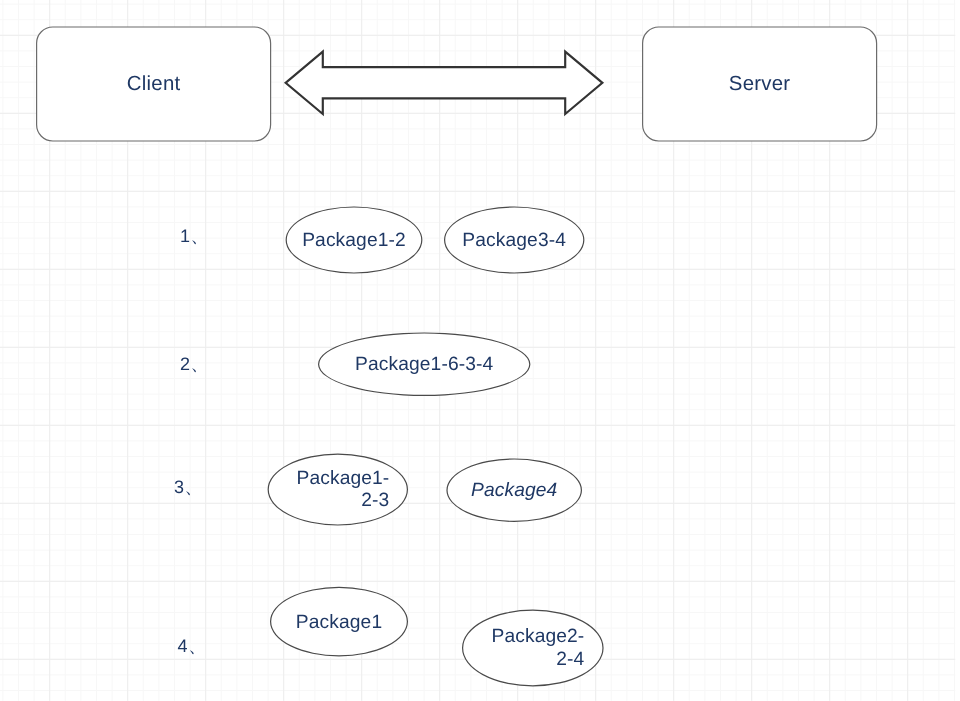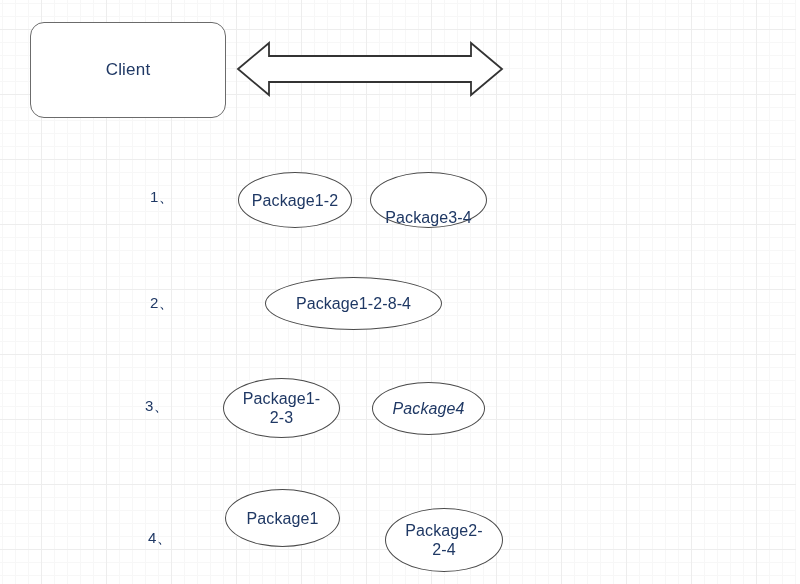--- a/index.html
+++ b/index.html
@@ -88,50 +88,53 @@
     justify-content: center;
     text-align: center;
   }
   .pkg .pkg-label {
     font-size: 16px;
     color: #1f3864;
     line-height: 19px;
     padding: 0 4px;
     letter-spacing: 0.1px;
   }
-  .pkg.wrap .pkg-label { width: 86px; }
+  .pkg.wrap .pkg-label { width: 86px; text-align: right; }
 </style>
 </head>
 <body>
 
 <div id="canvas">
 
   <div id="client-node" class="node-box">
     <span class="node-label">Client</span>
   </div>
 
   <svg id="link-arrow" viewBox="0 0 268 62">
     <polygon points="2,31 33,5 33,18 235,18 235,5 266,31 235,57 235,44 33,44 33,57" fill="#ffffff" stroke="#333333" stroke-width="1.8" stroke-linejoin="miter"></polygon>
   </svg>
 
+  <div id="server-node" class="node-box">
+    <span class="node-label">Server</span>
+  </div>
 
   <div class="step-row">
     <span class="step-index" style="left:150px; top:188px;">1、</span>
     <div class="pkg" style="left:238px; top:172px; width:114px; height:56px;">
       <span class="pkg-label">Package1-2</span>
     </div>
-    <div class="pkg" style="left:370px; top:172px; width:117px; height:56px;align-items:flex-end;">
+    <div class="pkg" style="left:370px; top:172px; width:117px; height:56px;">
       <span class="pkg-label">Package3-4</span>
     </div>
   </div>
 
   <div class="step-row">
     <span class="step-index" style="left:150px; top:294px;">2、</span>
     <div class="pkg" style="left:265px; top:277px; width:177px; height:53px;">
-      <span class="pkg-label">Package1-2-8-4</span>
+      <span class="pkg-label">Package1-6-3-4</span>
     </div>
   </div>
 
   <div class="step-row">
     <span class="step-index" style="left:145px; top:397px;">3、</span>
     <div class="pkg wrap" style="left:223px; top:378px; width:117px; height:60px;">
       <span class="pkg-label">Package1-2-3</span>
     </div>
     <div class="pkg" style="left:372px; top:382px; width:113px; height:53px;font-style:italic;">
       <span class="pkg-label">Package4</span>

